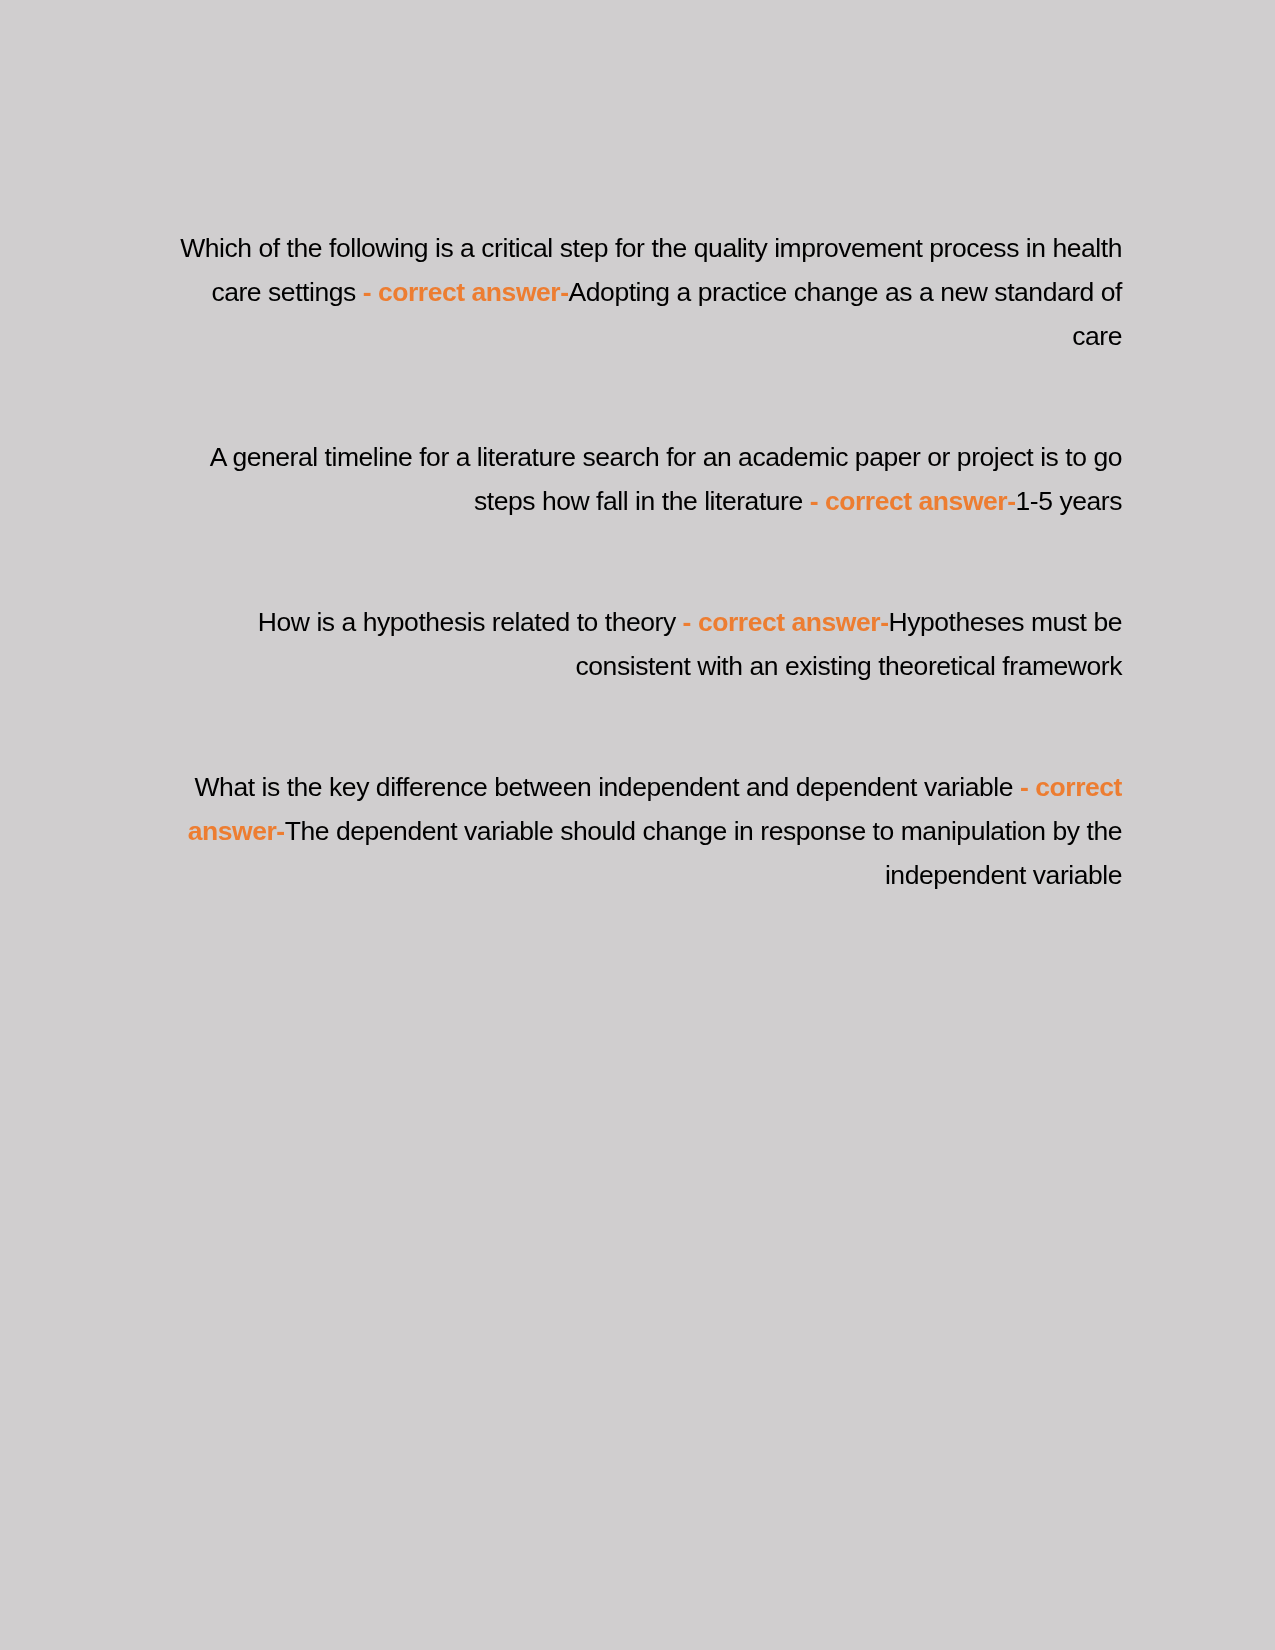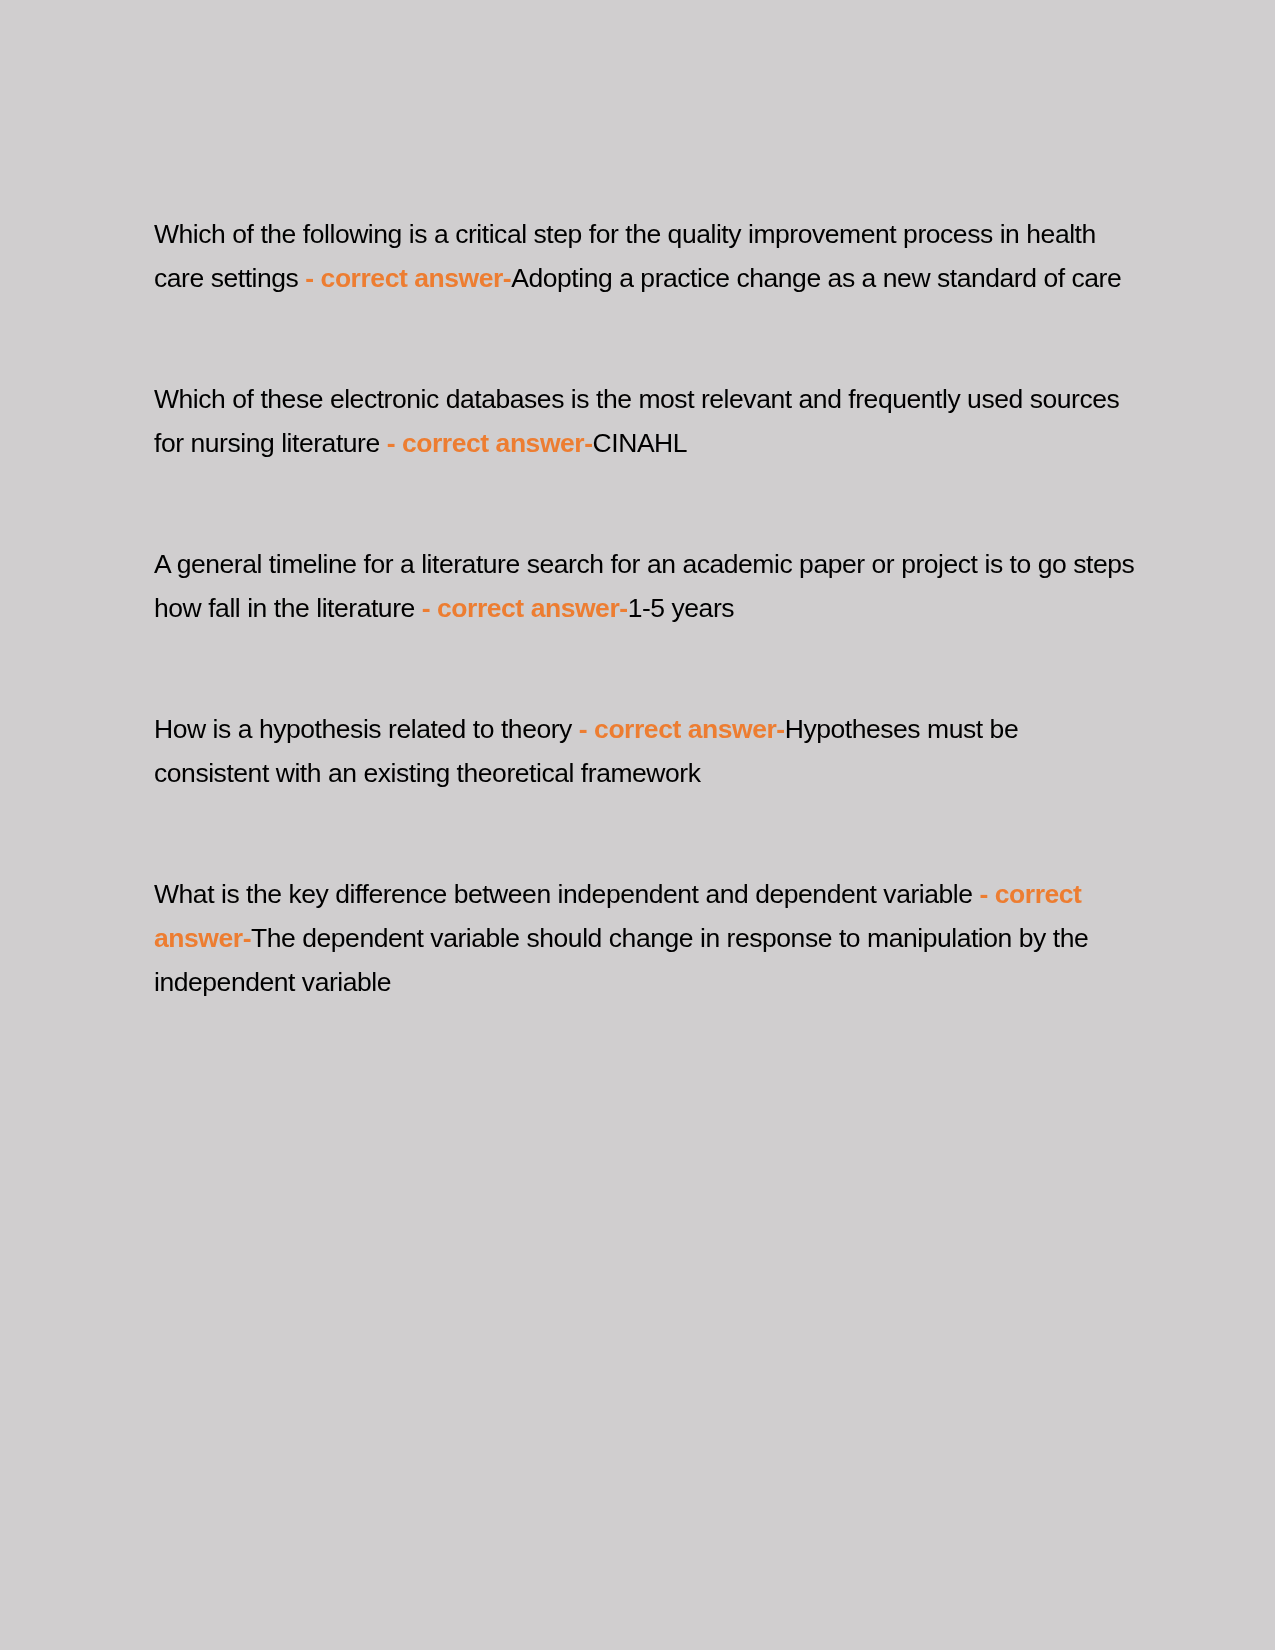--- a/index.html
+++ b/index.html
@@ -19,44 +19,42 @@
       top: 208px;
       width: 990px;
       font-family: "Liberation Sans", sans-serif;
       font-size: 26.5px;
       line-height: 44px;
       color: #000000;
       letter-spacing: -0.45px;
       word-spacing: 0px;
     }
     .qa {
-      margin: 4px;
+      margin: 18px;
       padding: 0;
+      text-align: right;
     }
     .qa + .qa {
       margin-top: 77px;
     }
     .marker {
       color: #ed7d31;
       font-weight: bold;
     }
   </style>
 </head>
 <body>
 
 <div class="page">
 
   <p class="qa">
     <span>Which of the following is a critical step for the quality improvement process in health care settings</span><span class="marker"> - correct answer-</span><span>Adopting a practice change as a new standard of care</span>
   </p>
 
 
-  <p class="qa">
-    <span>Which of these electronic databases is the most relevant and frequently used sources for nursing literature</span><span class="marker"> - correct answer-</span><span>CINAHL</span>
-  </p>
 
   <p class="qa">
     <span>A general timeline for a literature search for an academic paper or project is to go steps how fall in the literature</span><span class="marker"> - correct answer-</span><span>1-5 years</span>
   </p>
 
 
   <p class="qa">
     <span>How is a hypothesis related to theory</span><span class="marker"> - correct answer-</span><span>Hypotheses must be consistent with an existing theoretical framework</span>
   </p>
 

